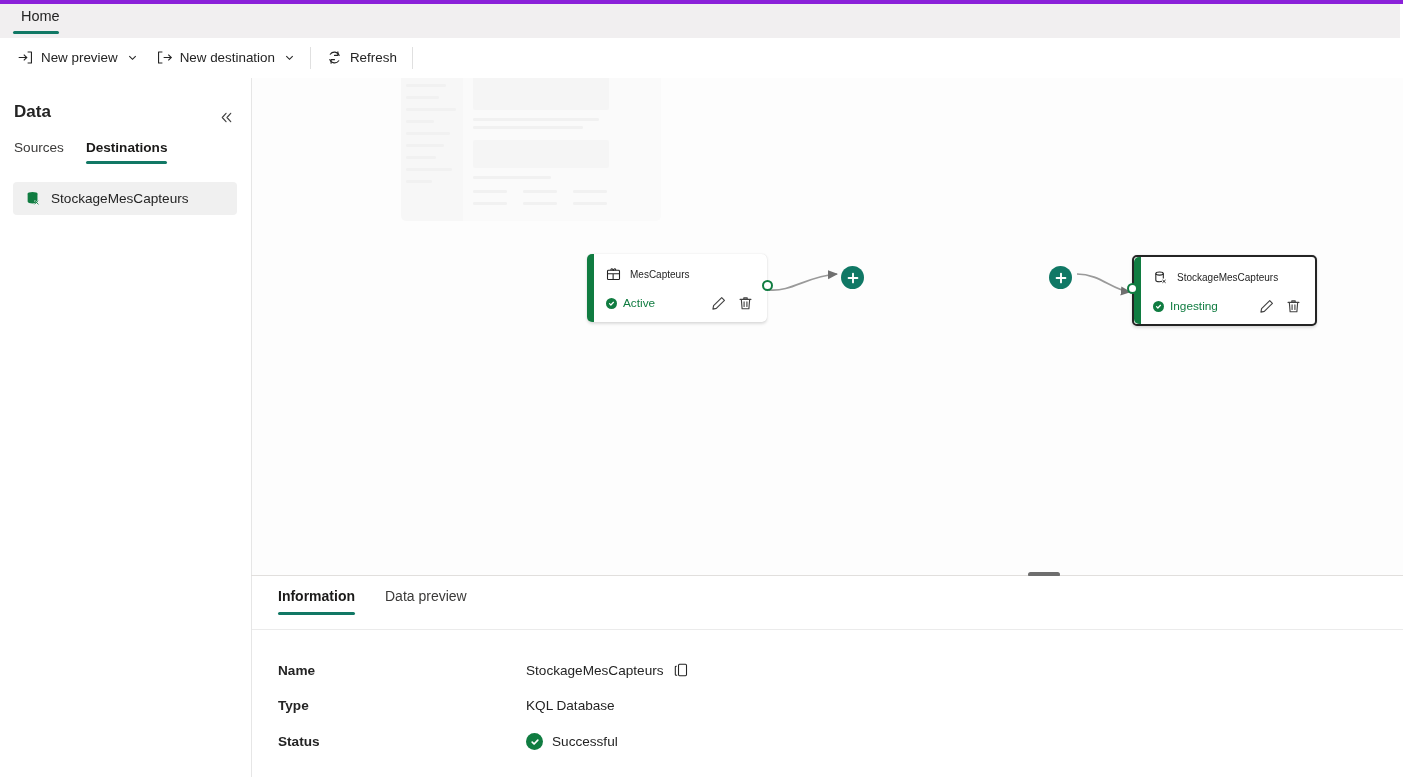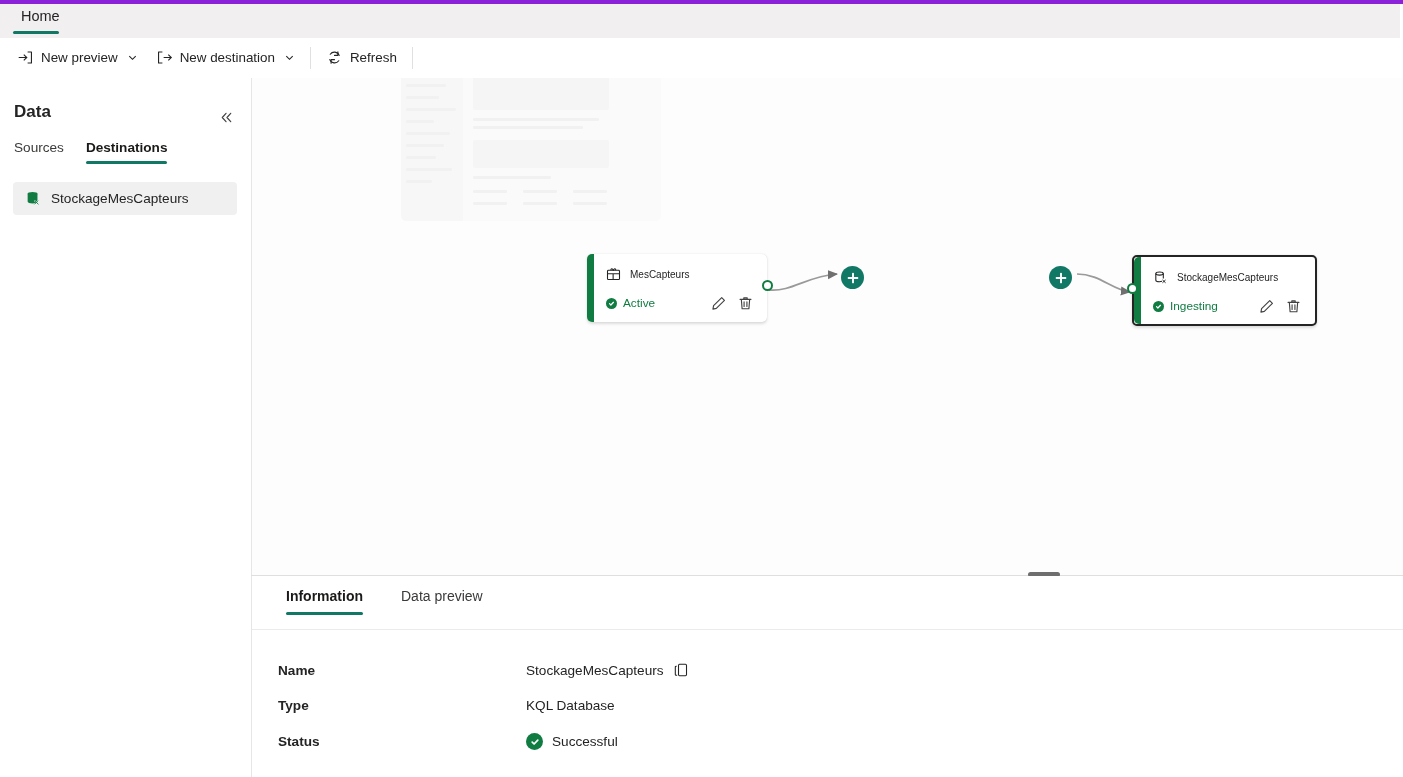--- a/index.html
+++ b/index.html
@@ -143,21 +143,20 @@
     position: absolute; left: 251px; top: 576px; width: 1152px; height: 201px;
     background: #ffffff; border-left: 1px solid #e6e6e6;
   }
   .det-tabs {
     position: absolute; left: 26px; top: 12px; display: flex; gap: 30px;
     align-items: flex-end;
   }
   .det-tab {
     font-size: 14px; color: #3b3a39; padding-bottom: 11px; cursor: pointer;
     position: relative;
-    margin-left: 8px;
   }
   .det-tab.active { color: #1b1a19; font-weight: 600; }
   .det-tab.active::after {
     content: ""; position: absolute; left: 0; right: 0; bottom: 0;
     height: 3px; background: #117865; border-radius: 2px;
   }
   .det-divider {
     position: absolute; left: 0; top: 53px; width: 1152px; height: 1px;
     background: #ebebeb;
   }

